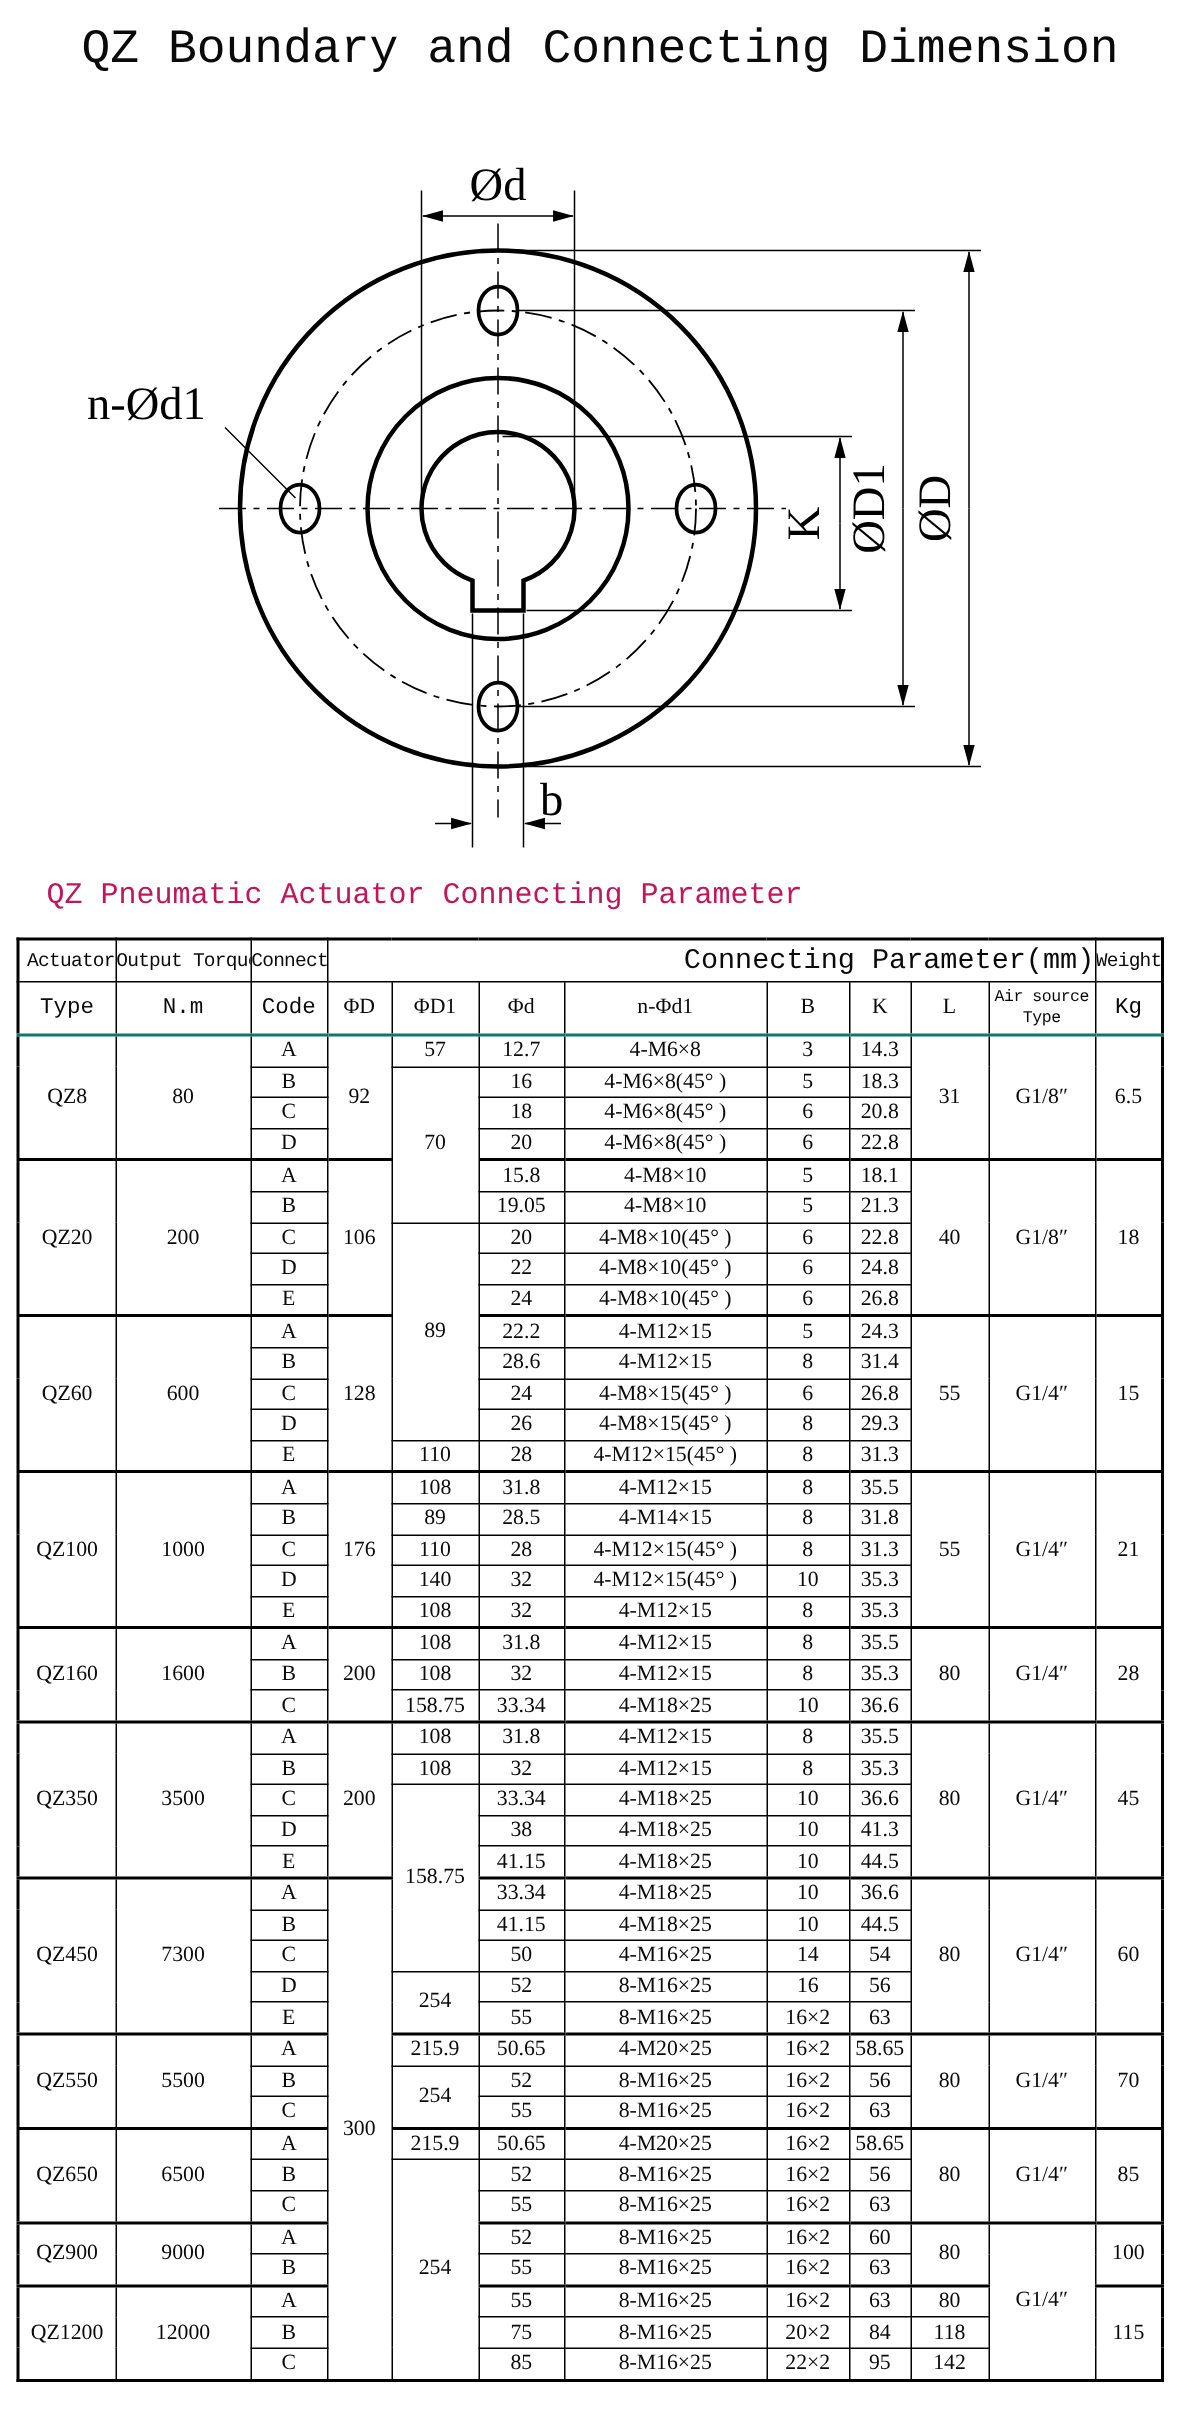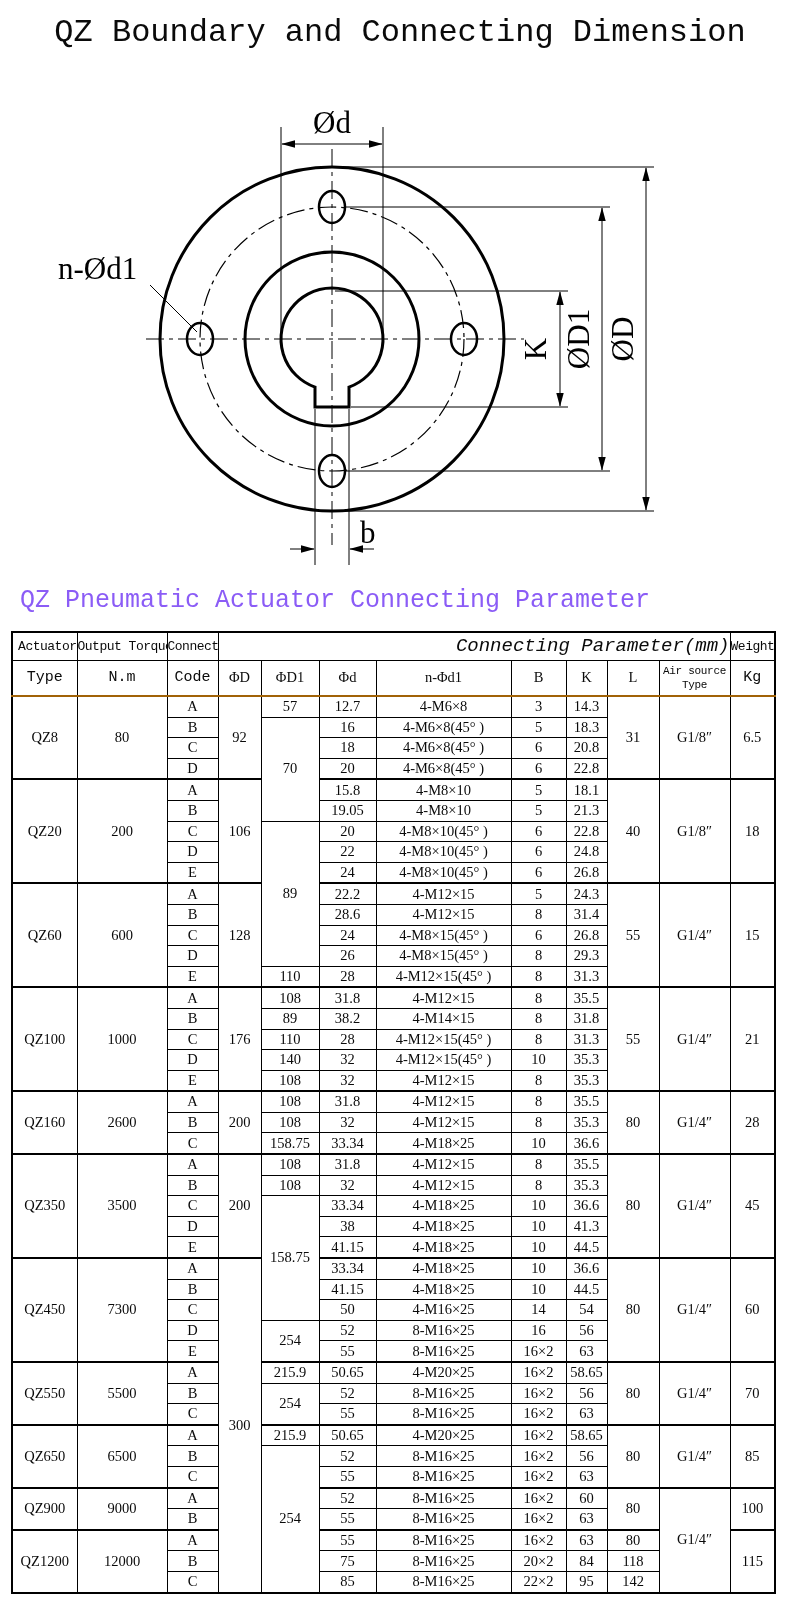--- a/index.html
+++ b/index.html
@@ -6,44 +6,44 @@
   html,body{margin:0;padding:0;background:#ffffff;}
   .page{width:800px;height:1607px;background:#ffffff;overflow:hidden;position:relative;color:#0a0a0a;}
   .page-title{
     margin:0;padding-top:14px;text-align:center;
     font-family:"Liberation Mono","DejaVu Sans Mono",monospace;
     font-size:32px;font-weight:normal;letter-spacing:0px;color:#0a0a0a;white-space:nowrap;
   }
   .drawing-wrap{margin-top:36px;height:495px;}
   svg text{font-family:"Liberation Serif","DejaVu Serif",serif;}
   .section-title{
-    margin:4px 0 0 20px;
+    margin:4px 0 0 31px;
     font-family:"Liberation Mono","DejaVu Sans Mono",monospace;
-    font-size:25px;font-weight:normal;white-space:nowrap;color:#8b5cf6;
+    font-size:20px;font-weight:normal;white-space:nowrap;color:#be185d;
   }
   table.params{
     border-collapse:collapse;table-layout:fixed;width:763px;
     margin:16px 0 0 11px;border:2px solid #000;
   }
   table.params th,table.params td{
     border:1px solid #000;text-align:center;vertical-align:middle;
     font-family:"Liberation Serif","DejaVu Serif",serif;
     font-size:14.5px;height:19.6px;line-height:1.05;padding:0;color:#0a0a0a;
     overflow:hidden;white-space:nowrap;font-weight:normal;
   }
   thead tr.hr1 th{
     height:27px;font-family:"Liberation Mono","DejaVu Sans Mono",monospace;
     font-size:13px;letter-spacing:-0.5px;text-align:right;
   }
-  thead tr.hr1 th.big{font-size:19px;letter-spacing:0;font-style:italic;}
+  thead tr.hr1 th.big{font-size:19px;letter-spacing:0;}
   thead tr.hr2 th{height:34px;}
   thead tr.hr2 th.mono{font-family:"Liberation Mono","DejaVu Sans Mono",monospace;font-size:15px;}
   thead tr.hr2 th.air{font-family:"Liberation Mono","DejaVu Sans Mono",monospace;font-size:11px;letter-spacing:-0.3px;margin-top:44px;}
   thead tr.hr2 th.air span{display:block;line-height:1.3;}
-  thead tr.hr2 th{border-bottom:2px solid #a16207;}
+  thead tr.hr2 th{border-bottom:2px solid #0f766e;}
   tbody tr.grp td{border-top:2px solid #000;}
   td.ta-left{text-align:left;padding-left:13px;}
 </style>
 </head>
 <body>
 
 <div class="page">
 
   <h1 class="page-title">QZ Boundary and Connecting Dimension</h1>
 
@@ -295,21 +295,21 @@
           <td class="ta-left">4-M12×15</td>
           <td>8</td>
           <td>35.5</td>
           <td rowspan="5">55</td>
           <td rowspan="5">G1/4″</td>
           <td rowspan="5">21</td>
         </tr>
         <tr>
           <td>B</td>
           <td>89</td>
-          <td>38.2</td>
+          <td>28.5</td>
           <td class="ta-left">4-M14×15</td>
           <td>8</td>
           <td>31.8</td>
         </tr>
         <tr>
           <td>C</td>
           <td>110</td>
           <td>28</td>
           <td class="ta-left">4-M12×15(45° )</td>
           <td>8</td>
@@ -326,21 +326,21 @@
         <tr>
           <td>E</td>
           <td>108</td>
           <td>32</td>
           <td class="ta-left">4-M12×15</td>
           <td>8</td>
           <td>35.3</td>
         </tr>
         <tr class="grp">
           <td rowspan="3">QZ160</td>
-          <td rowspan="3">2600</td>
+          <td rowspan="3">1600</td>
           <td>A</td>
           <td rowspan="3">200</td>
           <td>108</td>
           <td>31.8</td>
           <td class="ta-left">4-M12×15</td>
           <td>8</td>
           <td>35.5</td>
           <td rowspan="3">80</td>
           <td rowspan="3">G1/4″</td>
           <td rowspan="3">28</td>

